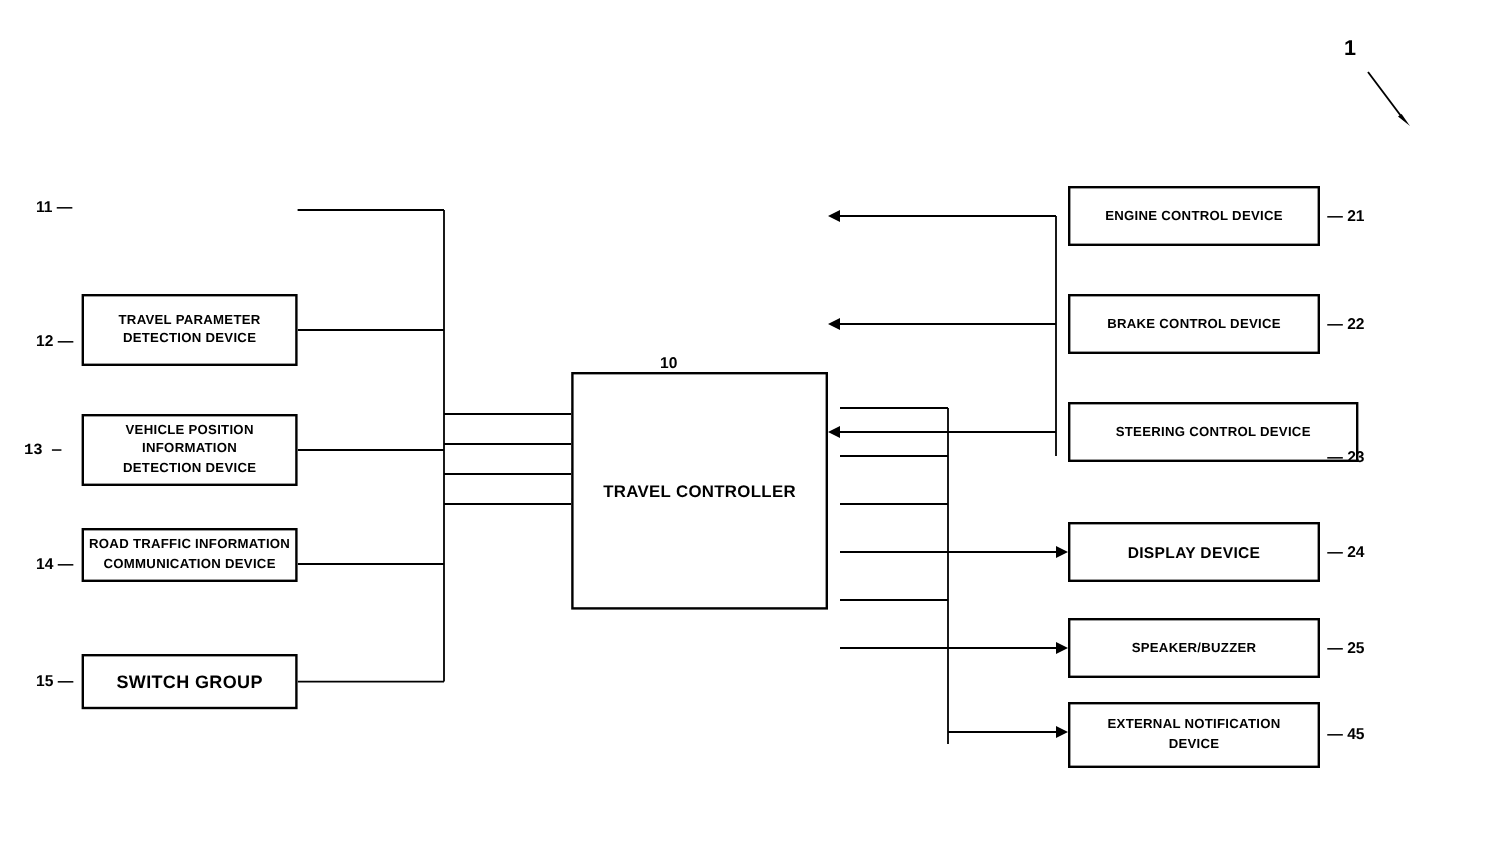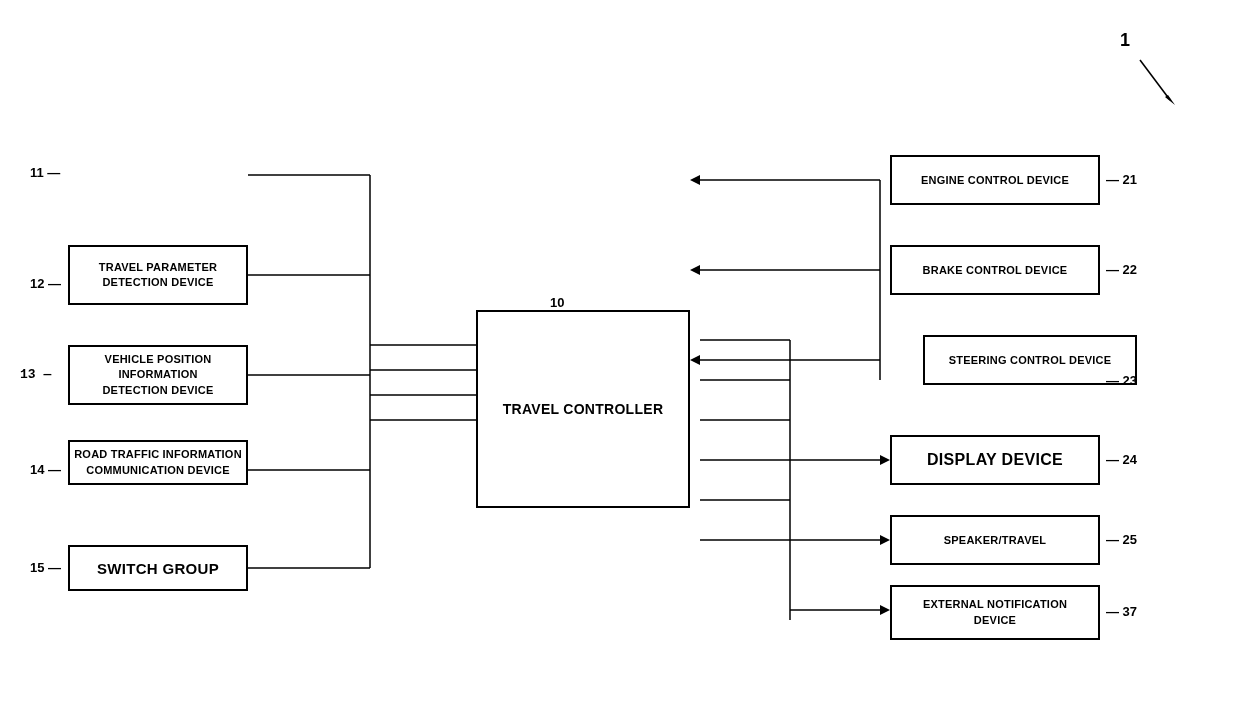--- a/index.html
+++ b/index.html
@@ -142,33 +142,33 @@
   <div class="block" style="left:890px; top:155px; width:210px; height:50px; font-size:11px;">
     ENGINE CONTROL DEVICE
   </div>
   <div class="label" style="left:1106px; top:172px;">— 21</div>
 
   <div class="block" style="left:890px; top:245px; width:210px; height:50px; font-size:11px;">
     BRAKE CONTROL DEVICE
   </div>
   <div class="label" style="left:1106px; top:262px;">— 22</div>
 
-  <div class="block" style="left:890px; top:335px; width:214px; height:50px; font-size:11px;margin-left:33px;">
+  <div class="block" style="left:890px; top:335px; width:242px; height:50px; font-size:11px;">
     STEERING CONTROL DEVICE
   </div>
   <div class="label" style="left:1106px; top:352px;margin-top:21px;">— 23</div>
 
-  <div class="block" style="left:890px; top:435px; width:210px; height:50px; font-size:16px;">
+  <div class="block" style="left:890px; top:435px; width:210px; height:50px; font-size:13px;">
     DISPLAY DEVICE
   </div>
   <div class="label" style="left:1106px; top:452px;">— 24</div>
 
   <div class="block" style="left:890px; top:515px; width:210px; height:50px; font-size:11px;">
-    SPEAKER/TRAVEL
+    SPEAKER/BUZZER
   </div>
   <div class="label" style="left:1106px; top:532px;">— 25</div>
 
   <div class="block" style="left:890px; top:585px; width:210px; height:55px; font-size:11px; line-height:1.4;">
     EXTERNAL NOTIFICATION<br>DEVICE
   </div>
-  <div class="label" style="left:1106px; top:604px;">— 37</div>
+  <div class="label" style="left:1106px; top:604px;">— 45</div>
 
 </div>
 
 </body></html>

